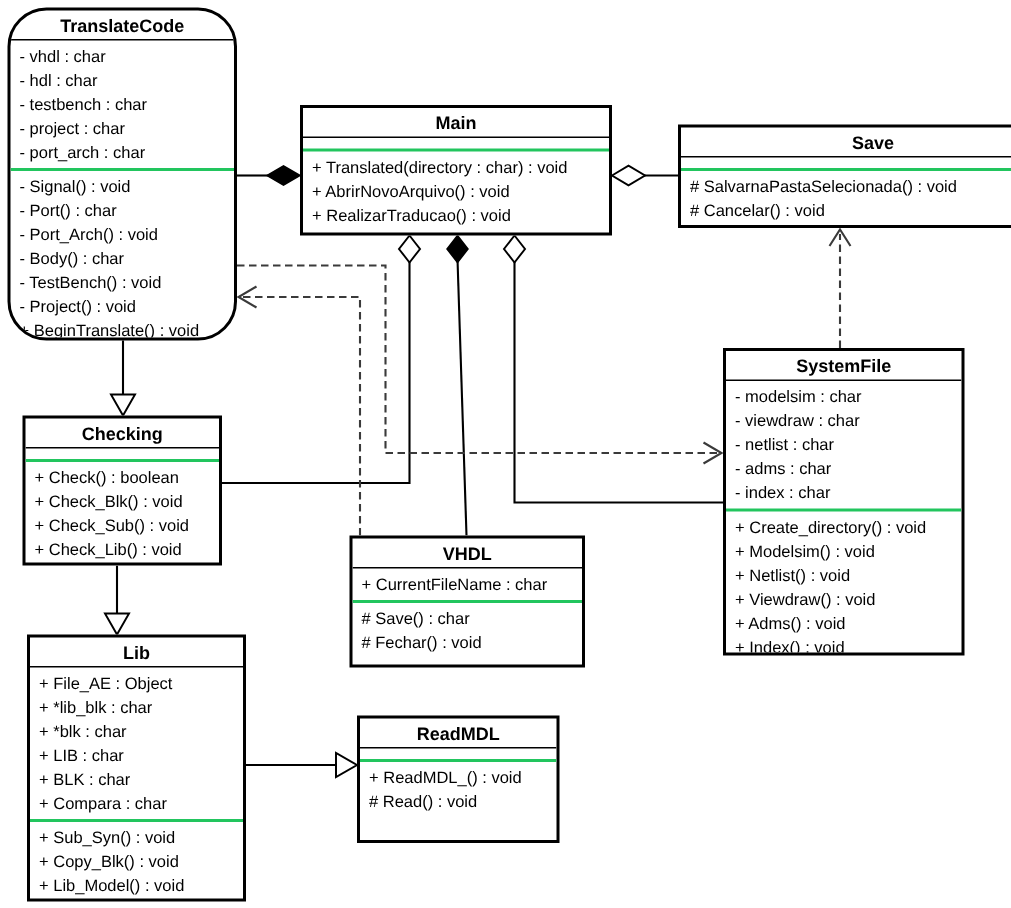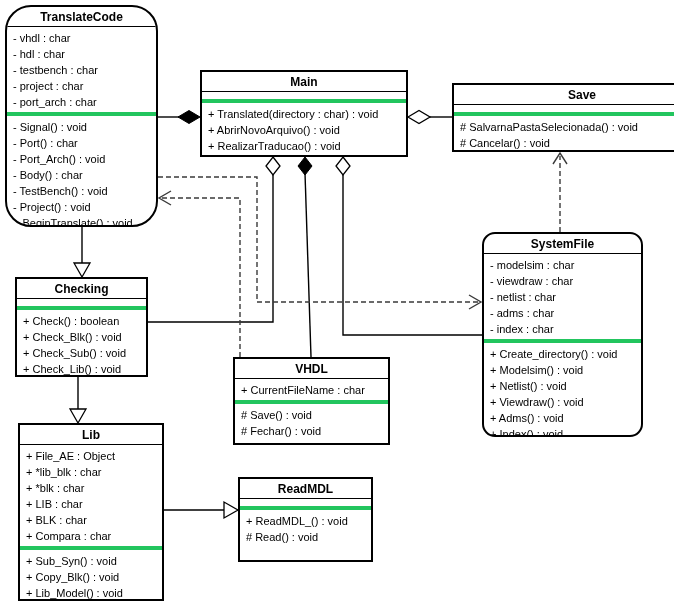--- a/index.html
+++ b/index.html
@@ -10,21 +10,21 @@
   .wires { position:absolute; left:0; top:0; z-index:0; }
   .box {
     position:absolute; z-index:1; box-sizing:border-box;
     background:#ffffff; border:2px solid #000000;
     display:flex; flex-direction:column; overflow:hidden;
   }
   .title {
     font-size:12px; font-weight:bold; text-align:center;
     padding:3px 2px 2px 2px; border-bottom:1px solid #000; flex:0 0 auto;
   }
-  .sec { border-bottom:4px solid #22c55e; padding:3px 3px 2px 6px; flex:0 0 auto; }
+  .sec { border-bottom:2px solid #22c55e; padding:3px 3px 2px 6px; flex:0 0 auto; }
   .sec.empty { padding:0; height:7px; }
   .sec.methods { border-bottom:none; flex:1 1 auto; }
   .row { font-size:11px; line-height:16px; white-space:nowrap; color:#000; }
   .solid { stroke:#000000; stroke-width:1.4; fill:none; }
   .dashed { stroke:#3a3a3a; stroke-width:1.4; fill:none; stroke-dasharray:5,3; }
   .diamond-filled { fill:#000000; stroke:#000000; stroke-width:1; }
   .diamond-hollow { fill:#ffffff; stroke:#000000; stroke-width:1.3; }
   .tri-hollow { fill:#ffffff; stroke:#000000; stroke-width:1.3; }
   .open-arrow { stroke:#3a3a3a; stroke-width:1.4; fill:none; }
 </style>
@@ -134,21 +134,21 @@
     <div class="title">Checking</div>
     <div class="sec empty"></div>
     <div class="sec methods">
       <div class="row">+ Check() : boolean</div>
       <div class="row">+ Check_Blk() : void</div>
       <div class="row">+ Check_Sub() : void</div>
       <div class="row">+ Check_Lib() : void</div>
     </div>
   </div>
 
-  <div class="box" style="left:482px; top:232px; width:161px; height:205px;border-radius:13px;">
+  <div class="box" style="left:482px; top:232px; width:161px; height:205px;">
     <div class="title">SystemFile</div>
     <div class="sec attrs">
       <div class="row">- modelsim : char</div>
       <div class="row">- viewdraw : char</div>
       <div class="row">- netlist : char</div>
       <div class="row">- adms : char</div>
       <div class="row">- index : char</div>
     </div>
     <div class="sec methods">
       <div class="row">+ Create_directory() : void</div>
@@ -159,21 +159,21 @@
       <div class="row">+ Index() : void</div>
     </div>
   </div>
 
   <div class="box" style="left:233px; top:357px; width:157px; height:88px;">
     <div class="title">VHDL</div>
     <div class="sec attrs">
       <div class="row">+ CurrentFileName : char</div>
     </div>
     <div class="sec methods">
-      <div class="row"># Save() : void</div>
+      <div class="row"># Save() : char</div>
       <div class="row"># Fechar() : void</div>
     </div>
   </div>
 
   <div class="box" style="left:18px; top:423px; width:146px; height:178px;">
     <div class="title">Lib</div>
     <div class="sec attrs">
       <div class="row">+ File_AE : Object</div>
       <div class="row">+ *lib_blk : char</div>
       <div class="row">+ *blk : char</div>

